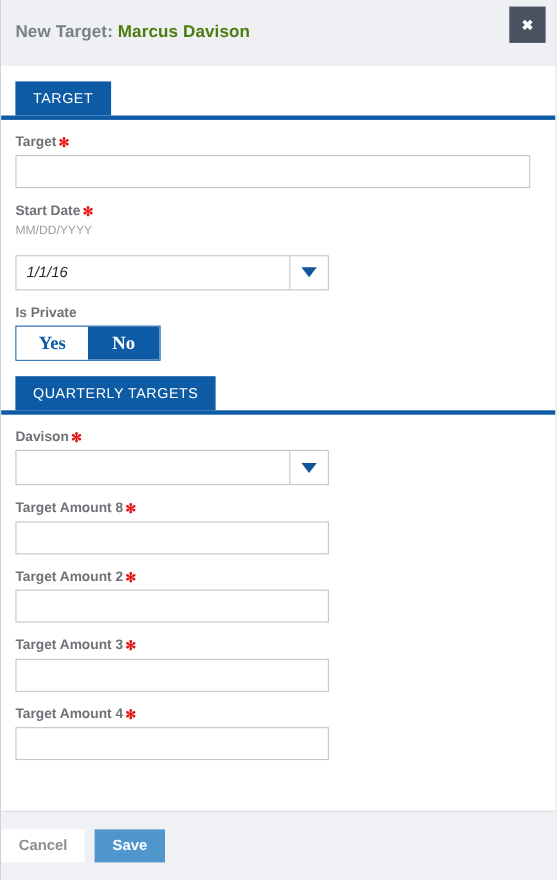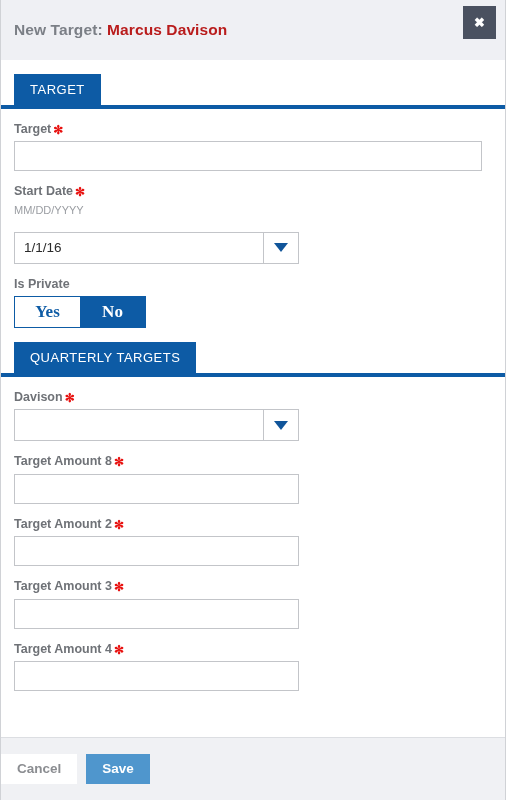--- a/index.html
+++ b/index.html
@@ -37,21 +37,21 @@
     align-items: center;
   }
   .dialog-title {
     margin-left: 13px;
     font-size: 15.5px;
     font-weight: bold;
     letter-spacing: 0.1px;
     white-space: nowrap;
   }
   .title-prefix { color: #7b7f86; }
-  .title-name { color: #b91c1c; }
+  .title-name { color: #4d7c0f; }
 
   .close-button {
     position: absolute;
     top: 6px;
     right: 9px;
     width: 33px;
     height: 33px;
     background: #4a5160;
     border: 0;
     padding: 0;
@@ -152,20 +152,21 @@
   .combo-input {
     flex: 1 1 auto;
     border: 0;
     outline: none;
     background: transparent;
     font-family: "Liberation Sans", sans-serif;
     font-size: 13.5px;
     color: #2a2a2a;
     padding: 0 9px;
     min-width: 0;
+    font-style: italic;
   }
   .combo-arrow {
     flex: 0 0 34px;
     border-left: 1px solid #c3c5c9;
     display: flex;
     align-items: center;
     justify-content: center;
     cursor: pointer;
   }
   .caret {

